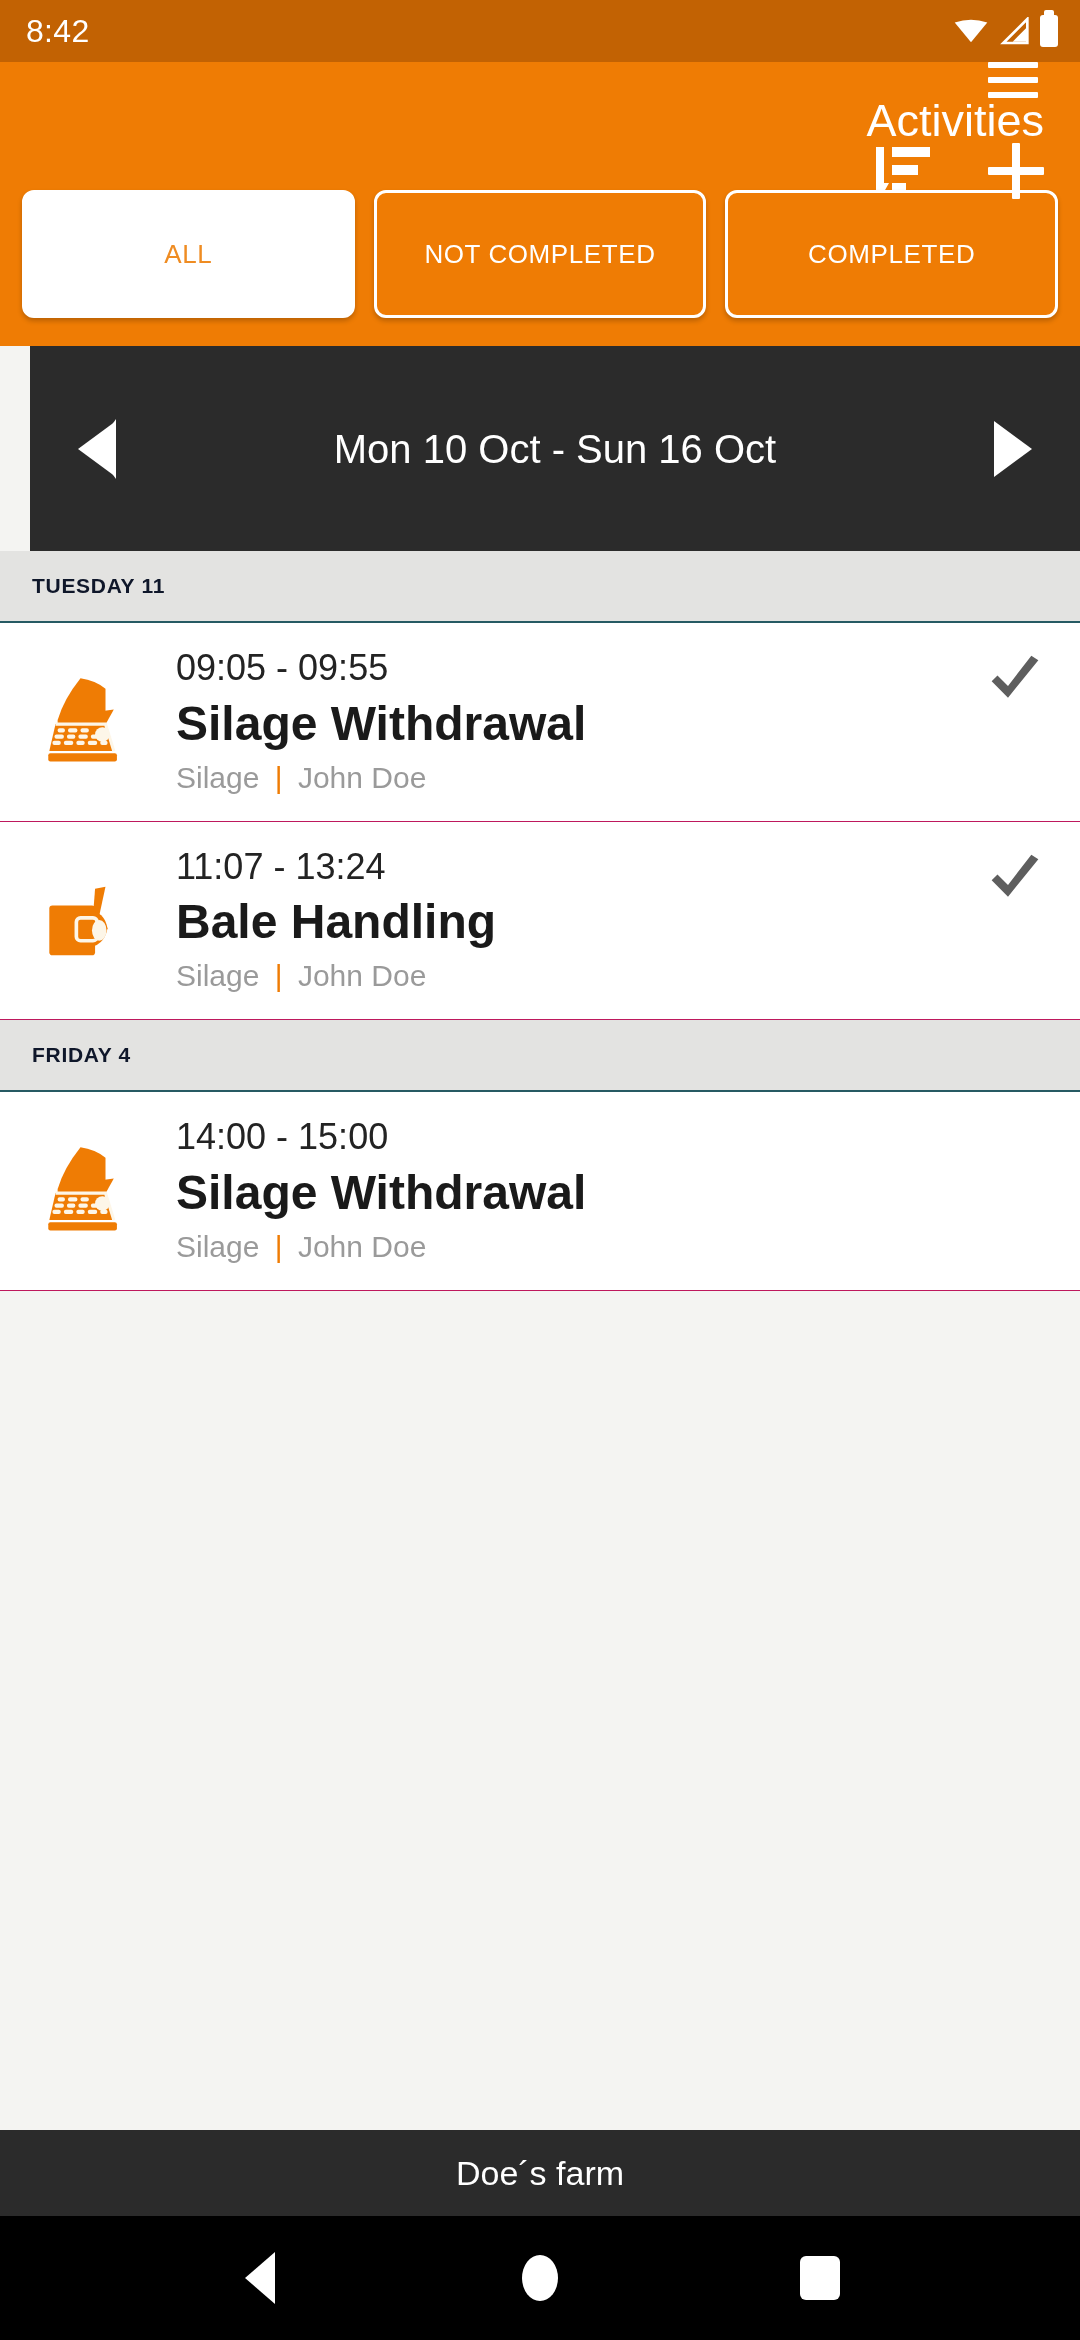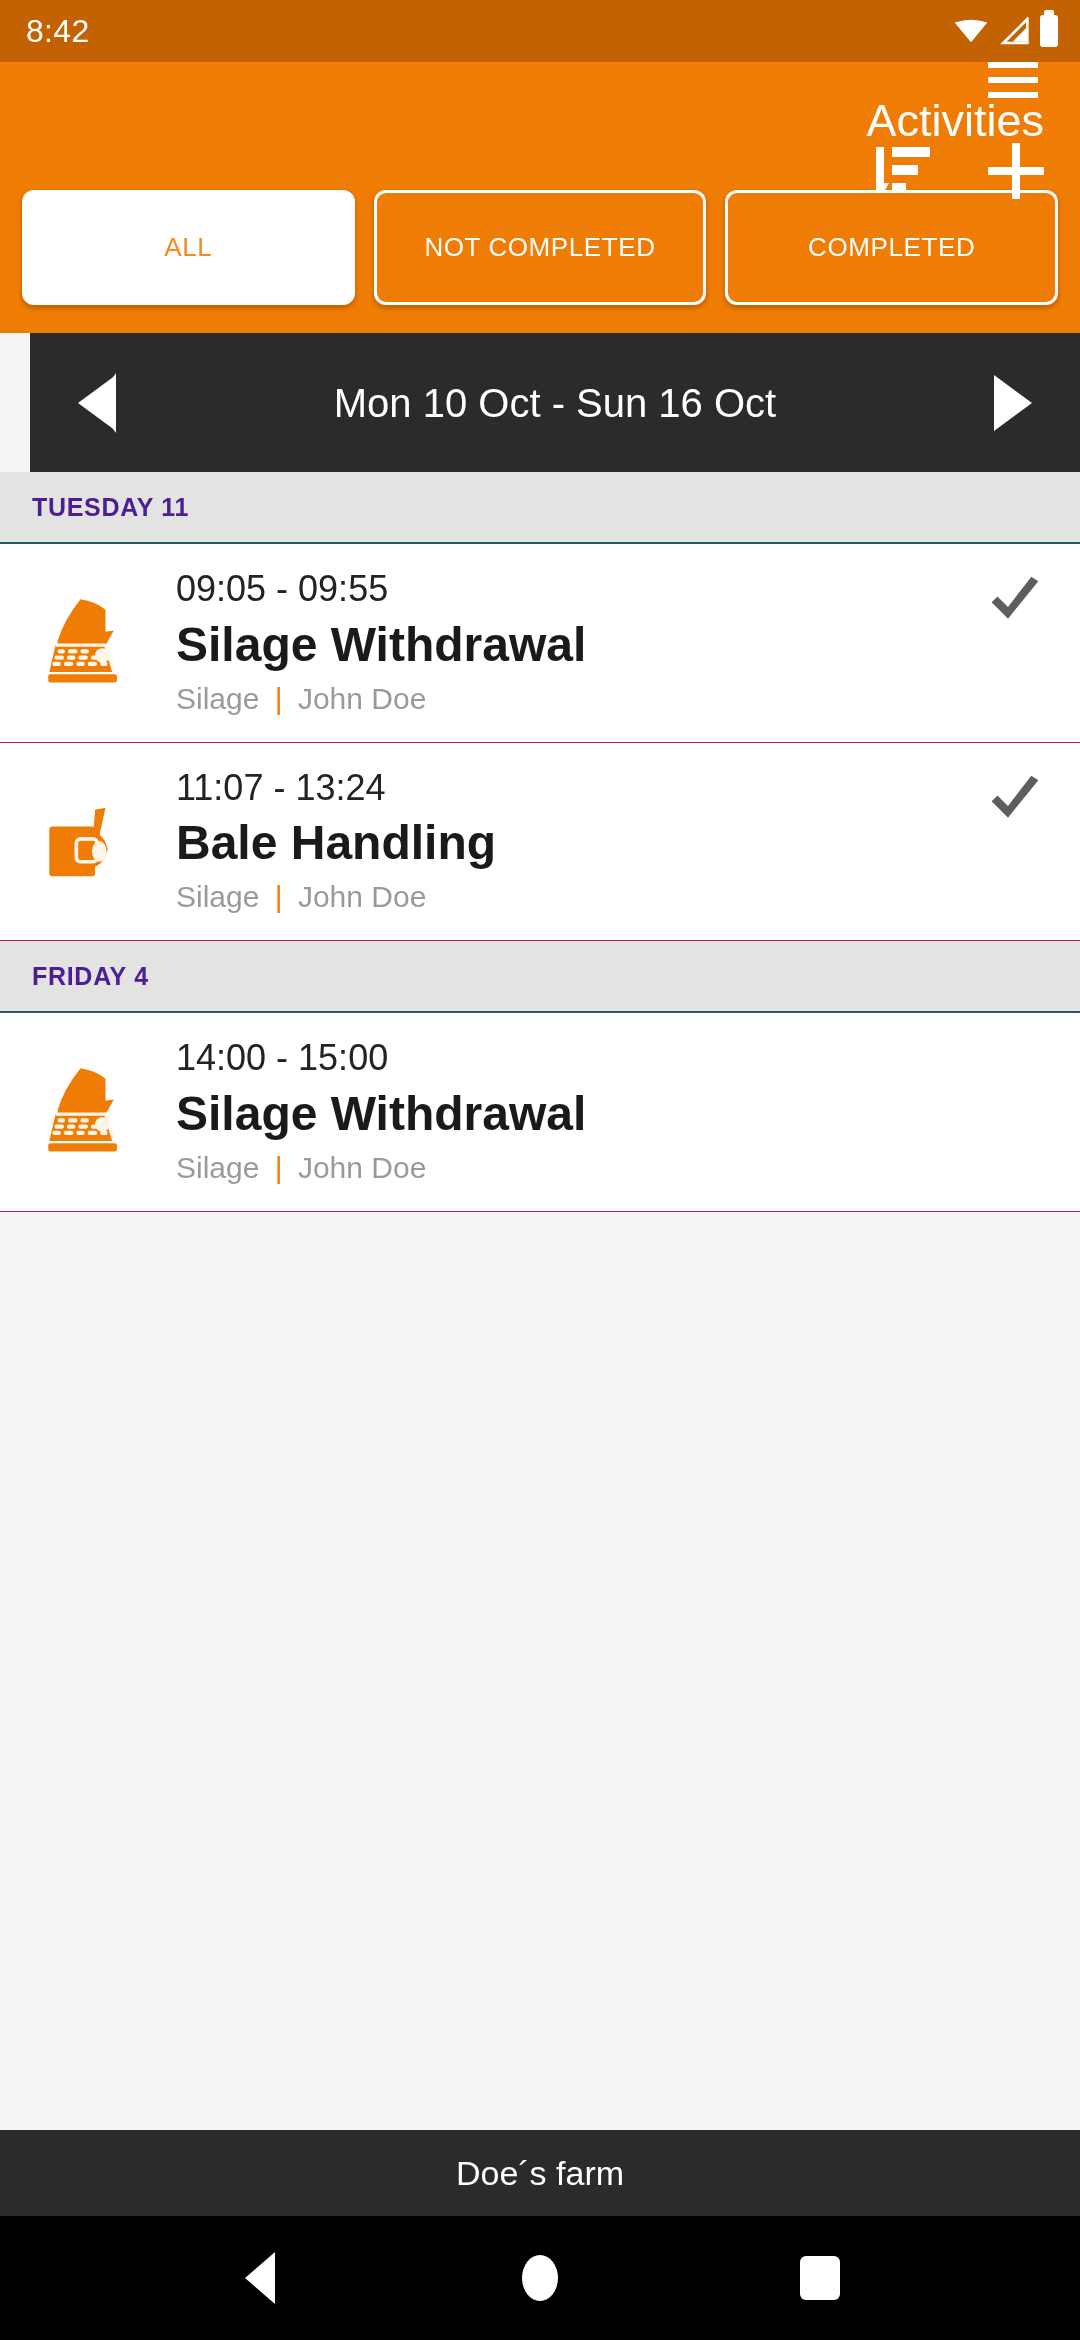--- a/index.html
+++ b/index.html
@@ -33,43 +33,43 @@
   .appbar-actions { display:flex; align-items:center; gap:58px; }
   .ic-sort { width:54px; height:56px; cursor:pointer; }
   .ic-plus { width:56px; height:56px; position:relative; cursor:pointer; }
   .ic-plus::before, .ic-plus::after { content:""; position:absolute; background:#fff; border-radius:1px; }
   .ic-plus::before { left:0; top:24px; width:56px; height:8px; }
   .ic-plus::after { top:0; left:24px; width:8px; height:56px; }
 
   
   .chips { display:flex; gap:19px; padding:0 22px; }
   .chip {
-    flex:1 1 0; height:115px; border-radius:12px;
+    flex:1 1 0; height:128px; border-radius:12px;
     display:flex; align-items:center; justify-content:center;
     font-size:26px; letter-spacing:0.6px; cursor:pointer;
     border:3px solid #ffffff; background:#ef7c04; color:#ffffff;
     box-shadow:0 3px 5px rgba(0,0,0,0.22);
   }
   .chip.selected { background:#ffffff; color:#ef8c22; border-color:#ffffff; }
 
   
   .weeknav {
-    height:139px; background:#2b2b2b; color:#ffffff; flex:0 0 auto;
+    height:205px; background:#2b2b2b; color:#ffffff; flex:0 0 auto;
     display:flex; align-items:center; justify-content:space-between;
     padding:0 44px;
     margin-left:30px;
   }
   .arrow { width:46px; height:60px; cursor:pointer; }
   .week-label { font-size:40px; line-height:1; }
 
   
   .list { flex:1 1 auto; background:#f4f4f2; overflow:hidden; }
   .day-header {
     background:#e3e3e1; height:72px; display:flex; align-items:center;
-    padding:0 32px; font-size:25px; font-weight:bold; color:#4c1d95;
+    padding:0 32px; font-size:21px; font-weight:bold; color:#0f172a;
     letter-spacing:0.7px; border-bottom:2px solid #265a63;
   }
   .activity {
     background:#ffffff; display:flex; align-items:center;
     padding:22px 30px 22px 34px; min-height:180px;
     border-bottom:1px solid #be185d; cursor:pointer;
   }
   .act-icon { width:118px; flex:0 0 118px; display:flex; align-items:center; justify-content:center; }
   .act-body { flex:1 1 auto; padding-left:24px; }
   .act-time { font-size:36px; color:#232323; line-height:1.3; }

